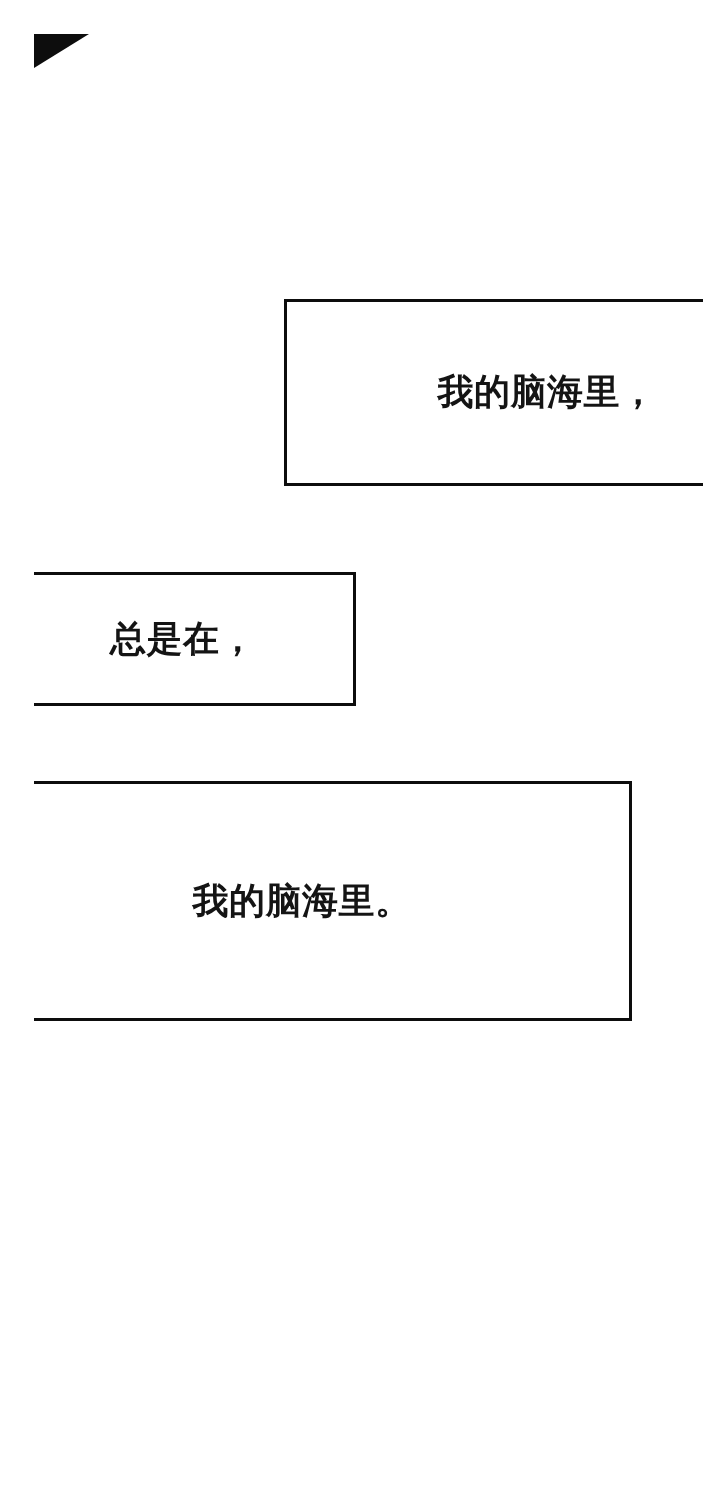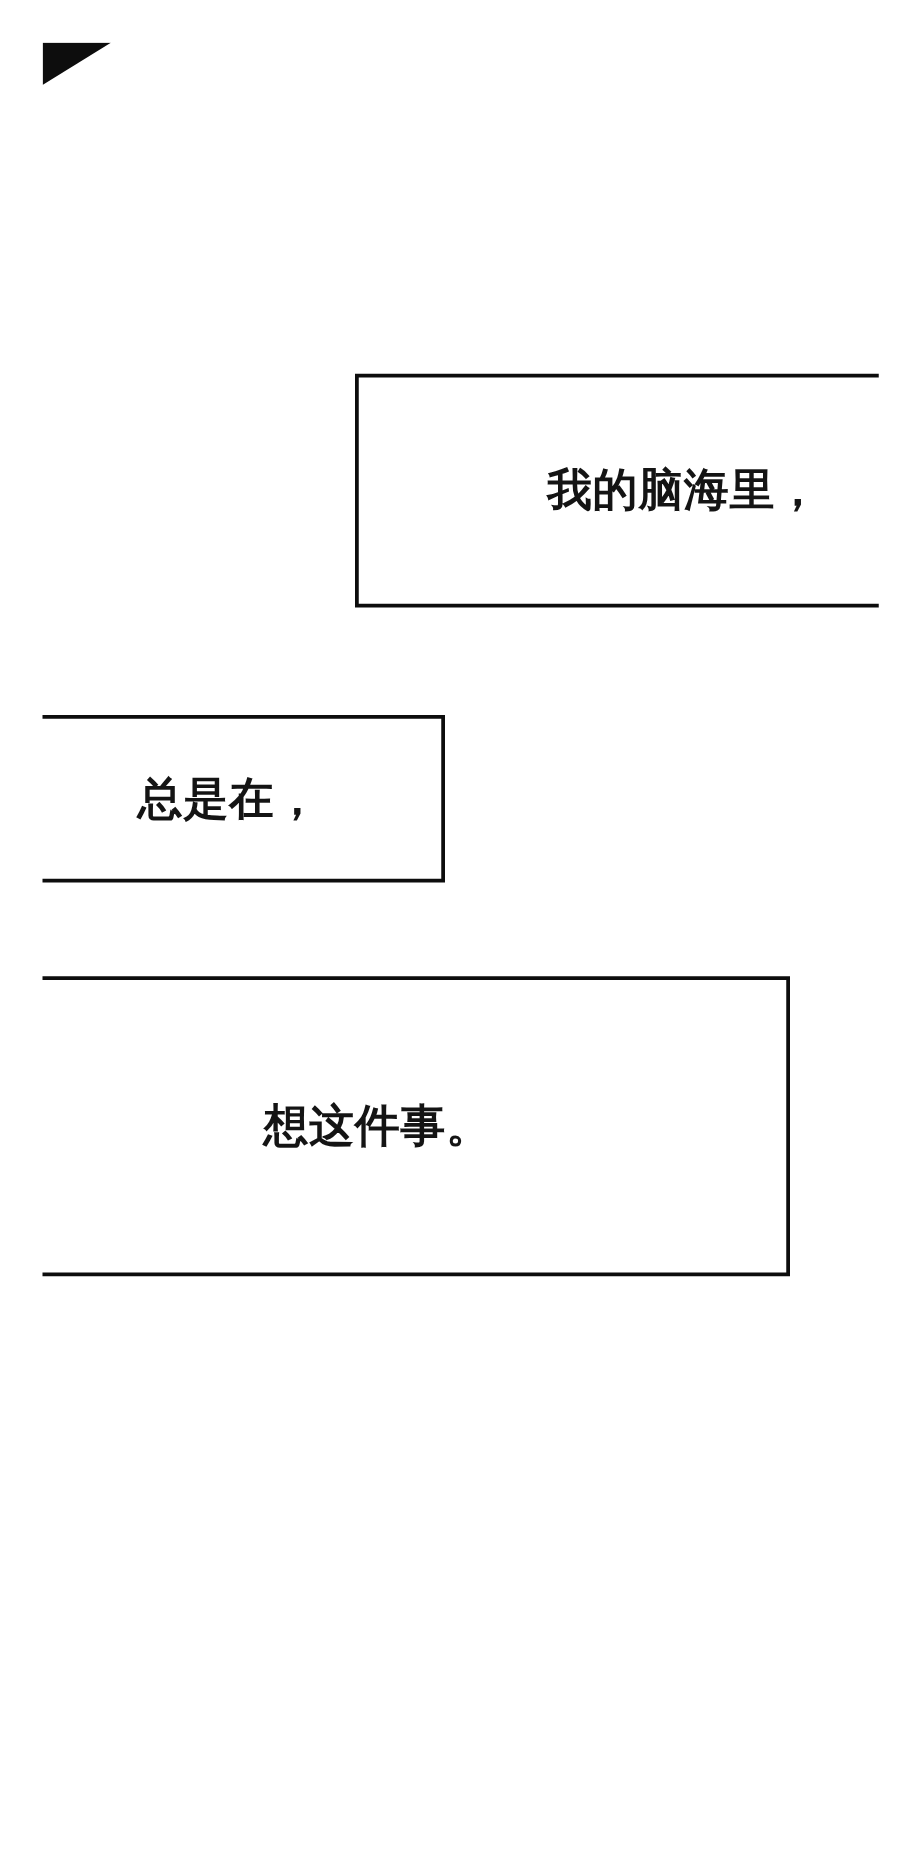--- a/index.html
+++ b/index.html
@@ -55,16 +55,16 @@
 
   <div class="caption caption-1">
     <span class="caption-text">我的脑海里，</span>
   </div>
 
   <div class="caption caption-2">
     <span class="caption-text">总是在，</span>
   </div>
 
   <div class="caption caption-3">
-    <span class="caption-text">想这件事。</span>
+    <span class="caption-text">我的脑海里。</span>
   </div>
 
 </div>
 
 </body></html>

